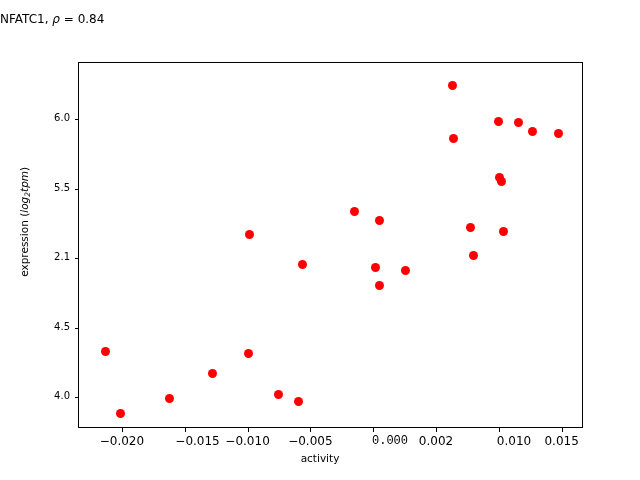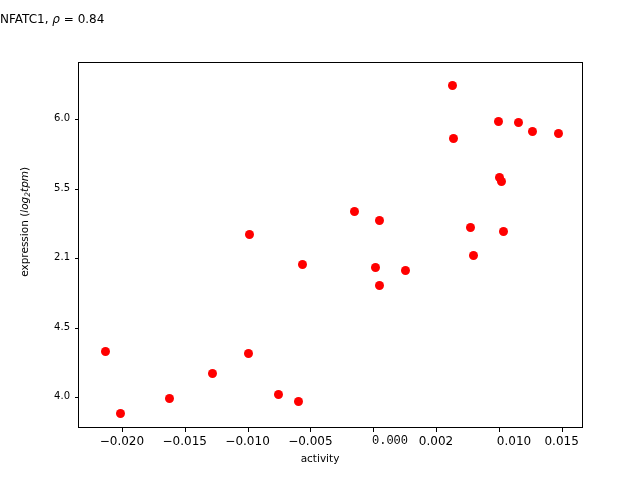--- a/index.html
+++ b/index.html
@@ -151,21 +151,21 @@
         <div class="pt" style="left: 439.677px; top: 59.8403px; background: rgb(255, 0, 0);"></div>
         <div class="pt" style="left: 453.495px; top: 68.1901px; background: rgb(255, 0, 0);"></div>
         <div class="pt" style="left: 479.876px; top: 70.9734px; background: rgb(255, 0, 0);"></div>
       </div>
   </div>
 
   <div id="xticks-layer">
       <div class="xtick" style="left: 121.968px;"></div>
       <div class="xticklabel" style="left: 121.968px;">−0.020</div>
       <div class="xtick" style="left: 184.779px;"></div>
-      <div class="xticklabel" style="left: 184.779px;">−0.015</div>
+      <div class="xticklabel" style="left: 184.779px; text-align: right;">−0.015</div>
       <div class="xtick" style="left: 247.59px;"></div>
       <div class="xticklabel" style="left: 247.59px;">−0.010</div>
       <div class="xtick" style="left: 310.4px;"></div>
       <div class="xticklabel" style="left: 310.4px;">−0.005</div>
       <div class="xtick" style="left: 373.211px;"></div>
       <div class="xticklabel" style="left: 390px; font-family: Liberation Mono, monospace;">0.000</div>
       <div class="xtick" style="left: 436.022px;"></div>
       <div class="xticklabel" style="left: 436.022px;">0.002</div>
       <div class="xtick" style="left: 498.833px;"></div>
       <div class="xticklabel" style="left: 514px;">0.010</div>

